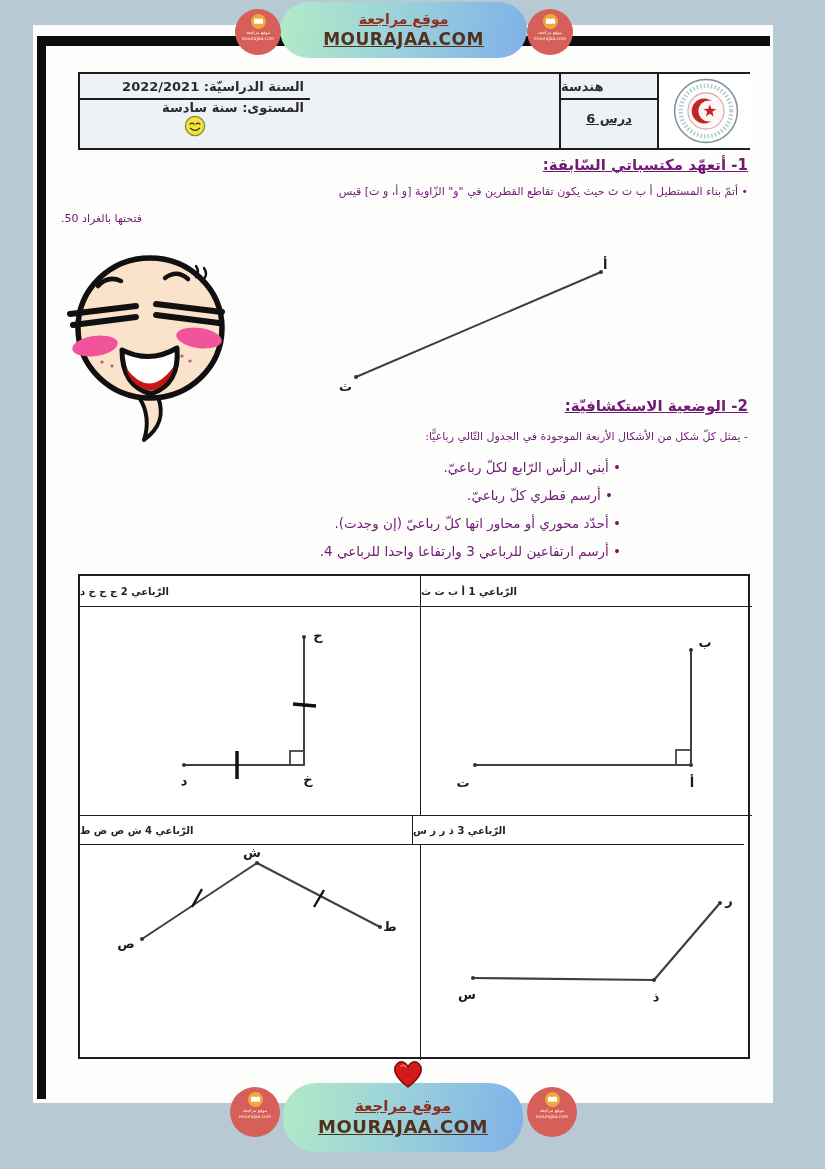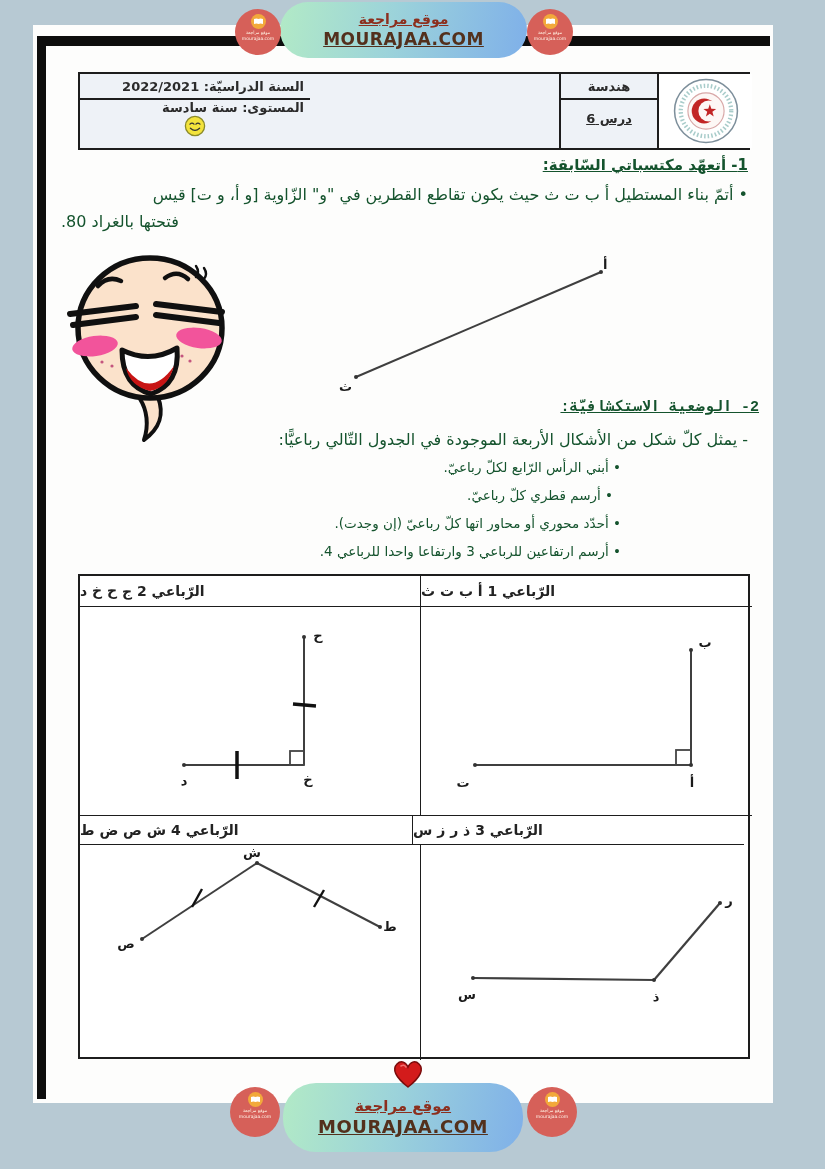--- a/index.html
+++ b/index.html
@@ -10,40 +10,40 @@
   }
   
   .page{position:absolute;left:33px;top:25px;width:740px;height:1078px;background:#fdfdfc;}
   .bar-top{position:absolute;left:4px;top:11px;width:733px;height:10px;background:#0d0d0d;}
   .bar-left{position:absolute;left:4px;top:11px;width:9px;height:1063px;background:#0d0d0d;}
 
   
   .htable{position:absolute;left:45px;top:47px;width:672px;height:78px;border:2px solid #1d1d1d;box-sizing:border-box;background:#eef2f7;}
   .hcell{position:absolute;top:0;height:100%;box-sizing:border-box;}
   .hcell.divided{border-left:2px solid #1d1d1d;}
-  .hrow1{height:26px;border-bottom:2px solid #1d1d1d;box-sizing:border-box;display:flex;align-items:center;justify-content:center;}
+  .hrow1{height:26px;border-bottom:2px solid #1d1d1d;box-sizing:border-box;display:flex;align-items:center;}
   .hrow2{height:37px;display:flex;flex-direction:column;align-items:center;justify-content:flex-start;}
   .ar{direction:rtl;unicode-bidi:embed;white-space:nowrap;}
   .htxt{font-size:13px;font-weight:600;color:#2b2b2b;}
   .right-pad{width:100%;text-align:right;padding-left:0;padding-right:6px;box-sizing:border-box;}
   .red-title{color:#e06a6a;font-size:13.5px;font-weight:600;text-decoration:underline;text-align:center;direction:rtl;width:180px;line-height:1.55;margin-top:3px;white-space:normal;}
   .underl{text-decoration:underline;}
   .logo-cell{background:#fff;display:flex;align-items:center;justify-content:center;}
 
   
-  .stext{position:absolute;color:#14532d;}
+  .stext{position:absolute;color:#701a75;}
   .h1{font-size:15px;font-weight:700;text-decoration:underline;}
-  .body-t{font-size:16px;font-weight:500;}
+  .body-t{font-size:11px;font-weight:500;}
   .bullet{font-size:13.5px;font-weight:500;}
 
   
   .qtable{position:absolute;left:45px;top:549px;width:672px;height:485px;border:2px solid #1d1d1d;box-sizing:border-box;background:#fff;}
   .qcell{position:absolute;box-sizing:border-box;}
   .qdiv{border-left:1.5px solid #1d1d1d;}
-  .qtitle{display:flex;align-items:center;justify-content:flex-end;direction:rtl;font-size:14px;font-weight:600;color:#222;padding-right:8px;border-bottom:1.5px solid #1d1d1d;}
+  .qtitle{display:flex;align-items:center;justify-content:flex-end;direction:rtl;font-size:10px;font-weight:600;color:#222;padding-right:8px;border-bottom:1.5px solid #1d1d1d;}
   .qdraw{border-bottom:1.5px solid #1d1d1d;}
   .qdraw.last{border-bottom:none;}
   svg text{font-family:"DejaVu Sans",sans-serif;}
 
   
   .pill{position:absolute;display:flex;flex-direction:column;align-items:center;justify-content:center;z-index:6;
         background:linear-gradient(100deg,#b2eac6 0%,#9cd3da 45%,#7fb0e9 100%);}
   .pill-top{left:280px;top:2px;width:247px;height:56px;border-radius:28px;}
   .pill-bottom{left:283px;top:1083px;width:240px;height:69px;border-radius:33px;}
   .pill-ar{font-size:14px;font-weight:700;color:#8c2f1e;text-decoration:underline;direction:rtl;line-height:1.25;}
@@ -95,21 +95,21 @@
         <circle cx="42" cy="37" r="19" fill="#fdf7f5" stroke="#d8a7a7" stroke-width="1.2"></circle>
         <circle cx="40" cy="37" r="13" fill="#c22525"></circle>
         <circle cx="45" cy="37" r="11" fill="#fdf7f5"></circle>
         <polygon points="46,30 47.6,34.7 52.7,34.8 48.7,37.9 50.1,42.7 46,39.8 41.9,42.7 43.3,37.9 39.3,34.8 44.4,34.7" fill="#c22525"></polygon>
       </svg>
     </div>
   </div>
 
   <div class="stext ar h1" style="right:25px;top:131px;">1- أتعهّد مكتسباتي السّابقة:</div>
   <div class="stext ar body-t" style="right:25px;top:160px;">• أتمّ بناء المستطيل أ ب ت ث حيث يكون تقاطع القطرين في "و" الزّاوية [و أ، و ت] قيس</div>
-  <div class="stext ar body-t" style="left:28px;top:187px;">فتحتها بالغراد 80.</div>
+  <div class="stext ar body-t" style="left:28px;top:187px;">فتحتها بالغراد 50.</div>
 
   <svg style="position:absolute;left:29px;top:223px;" width="178" height="196" viewBox="0 0 178 196">
     <path d="M 96 149 C 103 168 97 181 82 192 C 87 177 85 162 78 151" fill="#fbe2cb" stroke="#101010" stroke-width="4" stroke-linejoin="round"></path>
     <ellipse cx="88" cy="80" rx="72" ry="70" fill="#fbe2cb" stroke="#101010" stroke-width="5.5"></ellipse>
     <path d="M 36 38 q 10 -11 23 -5" stroke="#101010" stroke-width="4.5" fill="none" stroke-linecap="round"></path>
     <path d="M 103 30 q 12 -9 23 1" stroke="#101010" stroke-width="4.5" fill="none" stroke-linecap="round"></path>
     <path d="M 134 18 q 4 6 0 11" stroke="#101010" stroke-width="2.4" fill="none" stroke-linecap="round"></path>
     <path d="M 142 20 q 4 6 0 11" stroke="#101010" stroke-width="2.4" fill="none" stroke-linecap="round"></path>
     <path d="M 8 66 L 74 58" stroke="#101010" stroke-width="6" stroke-linecap="round"></path>
     <path d="M 11 77 L 74 69" stroke="#101010" stroke-width="6" stroke-linecap="round"></path>
@@ -126,21 +126,21 @@
   </svg>
 
   <svg style="position:absolute;left:300px;top:230px;" width="300" height="165" viewBox="0 0 300 165">
     <line x1="23" y1="122" x2="268" y2="17" stroke="#3f3f3f" stroke-width="2"></line>
     <circle cx="23" cy="122" r="2" fill="#333"></circle>
       <circle cx="268" cy="17" r="2" fill="#333"></circle>
     <text x="270" y="14" font-size="13" font-weight="600" fill="#1a1a1a">أ</text>
     <text x="6" y="136" font-size="13" font-weight="600" fill="#1a1a1a">ث</text>
   </svg>
 
-  <div class="stext ar h1" style="right:14px;top:372px;font-family:Liberation Mono, monospace;">2- الوضعية الاستكشافيّة:</div>
+  <div class="stext ar h1" style="right:25px;top:372px;">2- الوضعية الاستكشافيّة:</div>
   <div class="stext ar body-t" style="right:25px;top:405px;margin-left:8px;">- يمثل كلّ شكل من الأشكال الأربعة الموجودة في الجدول التّالي رباعيًّا:</div>
   <div class="stext ar bullet" style="right:152px;top:434px;">• أبني الرأس الرّابع لكلّ رباعيّ.</div>
   <div class="stext ar bullet" style="right:160px;top:462px;">• أرسم قطري كلّ رباعيّ.</div>
   <div class="stext ar bullet" style="right:152px;top:490px;">• أحدّد محوري أو محاور اتها كلّ رباعيّ (إن وجدت).</div>
   <div class="stext ar bullet" style="right:152px;top:518px;">• أرسم ارتفاعين للرباعي 3 وارتفاعا واحدا للرباعي 4.</div>
 
   <div class="qtable">
     <div class="qcell qtitle qdiv" style="left:340px;top:0;width:332px;height:31px;">الرّباعي 1 أ ب ت ث</div>
     <div class="qcell qtitle" style="left:0;top:0;width:340px;height:31px;">الرّباعي 2 ج ح خ د</div>
 

